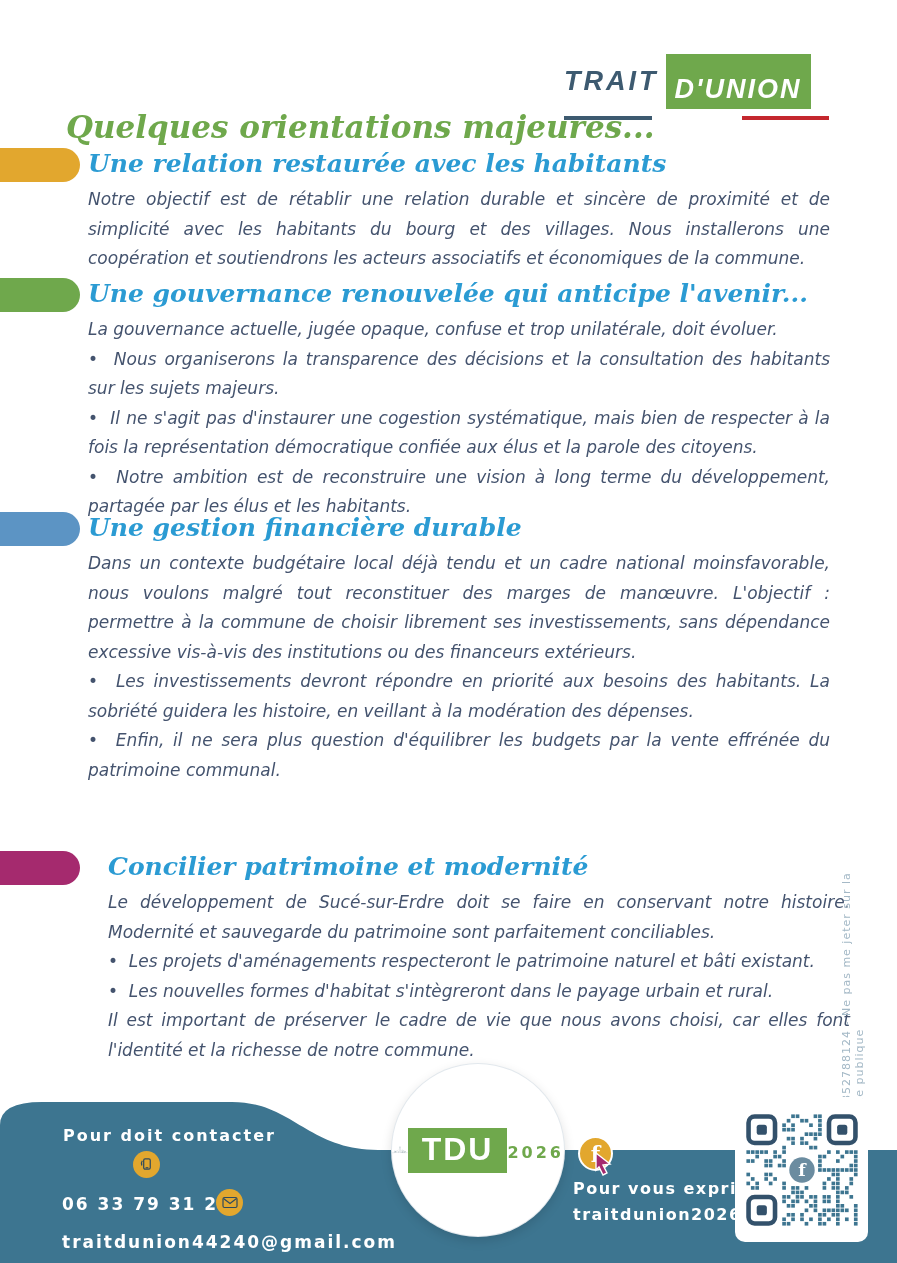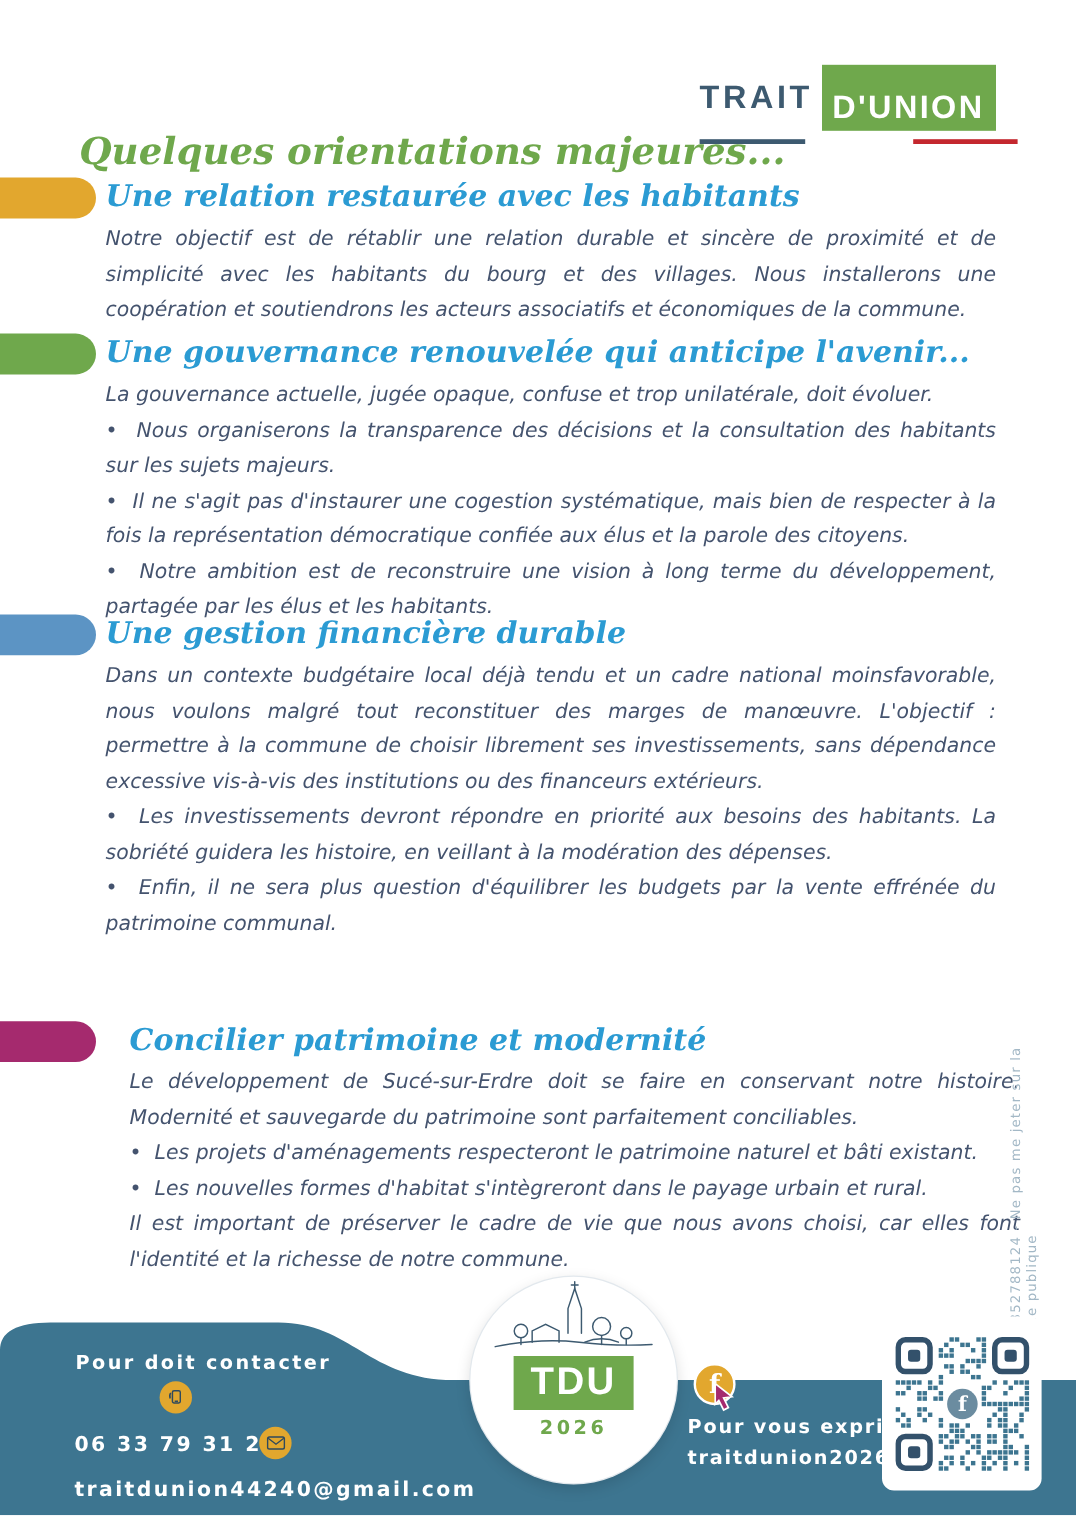--- a/index.html
+++ b/index.html
@@ -1,19 +1,19 @@
 <!DOCTYPE html>
 <html style="--teal: #3D7590; --green: #6FA84C; --yellow: #E2A72E; --blue: #5C94C4; --magenta: #A52A6E; --heading_blue: #2B9BD3; --body_text: #44536E; --slate: #3D5A70; --red: #C4272E; --side_note: #A3B8C6; --qr_dark: #33516B;"><head>
 <meta charset="utf-8">
 <style>
   html,body{margin:0;padding:0;background:#fff;}
   .page{position:relative;width:897px;height:1263px;background:#fff;overflow:hidden;
         font-family:"DejaVu Sans",sans-serif;}
   
-  .logo{position:absolute;left:583px;top:54px;}
+  .logo{position:absolute;left:564px;top:54px;font-style:italic;}
   .logo-row{display:flex;align-items:center;}
   .logo-trait{font-family:"Liberation Sans",sans-serif;font-weight:bold;font-size:27px;
               letter-spacing:3px;color:var(--slate);margin-right:8px;}
   .logo-dunion{font-family:"Liberation Sans",sans-serif;font-weight:bold;font-size:27px;
                letter-spacing:2px;color:#fff;background:var(--green);padding:20px 10px 4px 8px;}
   .logo-bars{display:flex;margin-top:7px;}
   .bar-blue{width:88px;height:4px;background:var(--slate);}
   .bar-red{width:87px;height:4px;background:var(--red);margin-left:90px;}
   
   .page-title{position:absolute;left:66px;top:88px;font-family:"DejaVu Serif",serif;
@@ -36,21 +36,21 @@
                  letter-spacing:2px;font-weight:600;}
   .contact-row{position:absolute;left:62px;display:flex;align-items:center;gap:16px;flex-direction:column;}
   .row-phone{top:1151px;}
   .row-mail{top:1189px;}
   .icon-circle{width:27px;height:27px;border-radius:50%;background:var(--yellow);
                display:flex;align-items:center;justify-content:center;flex:none;}
   .contact-text{color:#fff;font-size:17px;font-weight:bold;letter-spacing:2px;}
   
   .tdu{position:absolute;left:392px;top:1064px;width:172px;height:172px;border-radius:50%;
        background:#fff;box-shadow:0 0 0 1px #e2e8ed,0 4px 12px rgba(0,0,0,.15);
-       display:flex;flex-direction:column;align-items:center;}
+       display:flex;flex-direction:row;align-items:center;}
   .tdu-box{margin-top:0;background:var(--green);color:#fff;font-weight:bold;font-size:32px;
            letter-spacing:2px;padding:3px 14px 5px;font-family:"Liberation Sans",sans-serif;}
   .tdu-year{margin-top:5px;color:var(--green);font-weight:bold;font-size:16px;letter-spacing:3px;}
   
   .fb{position:absolute;left:578px;top:1136px;width:31px;height:31px;border-radius:50%;
       background:var(--yellow);border:2px solid #fff;display:flex;align-items:center;
       justify-content:center;color:#fff;font-family:"DejaVu Serif",serif;font-weight:bold;
       font-size:22px;line-height:1;}
   .cursor{position:absolute;left:594px;top:1153px;}
   .express{position:absolute;left:573px;top:1176px;color:#fff;font-size:16px;

